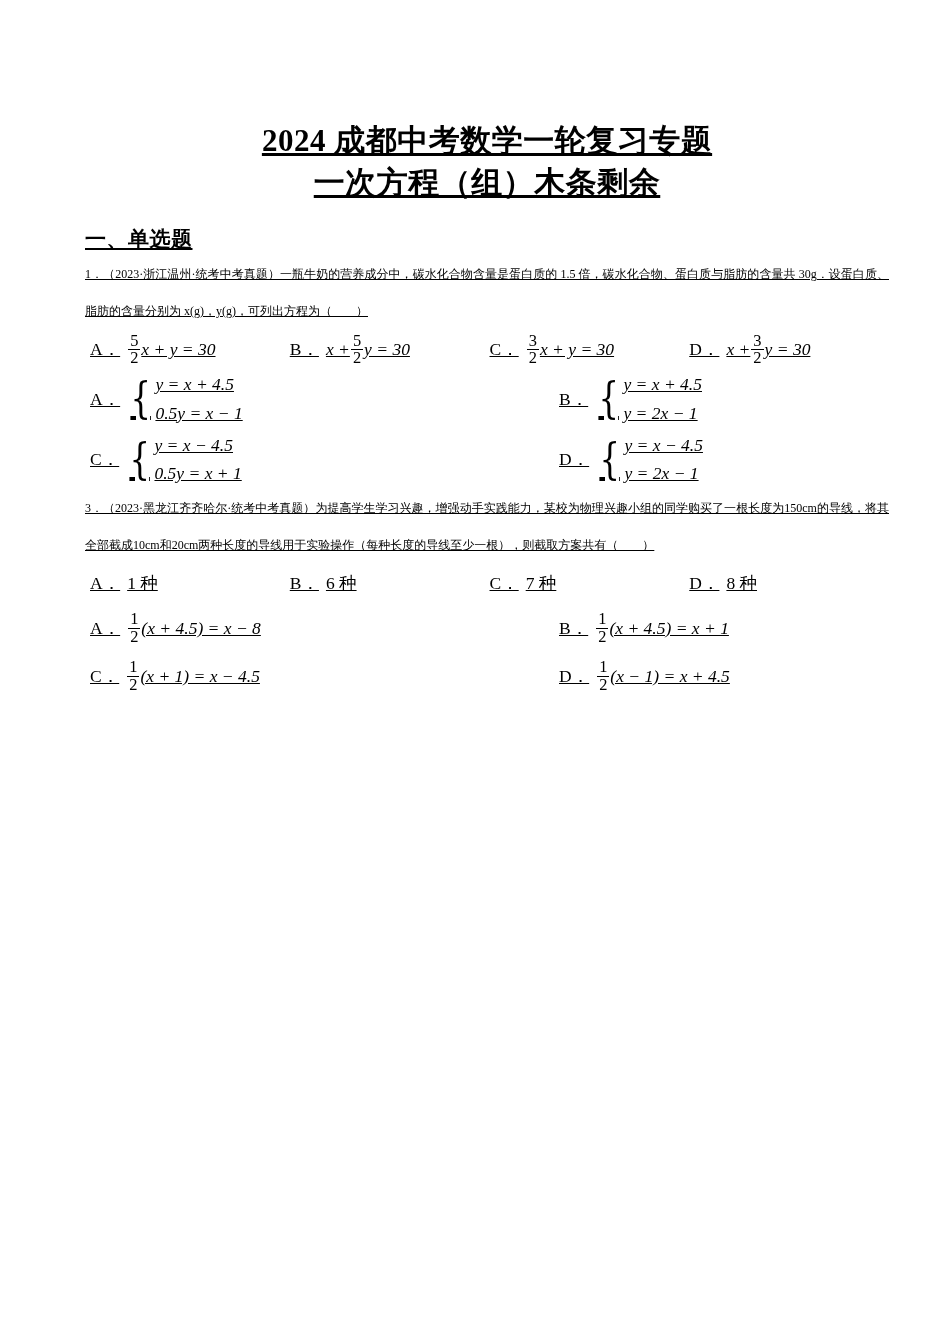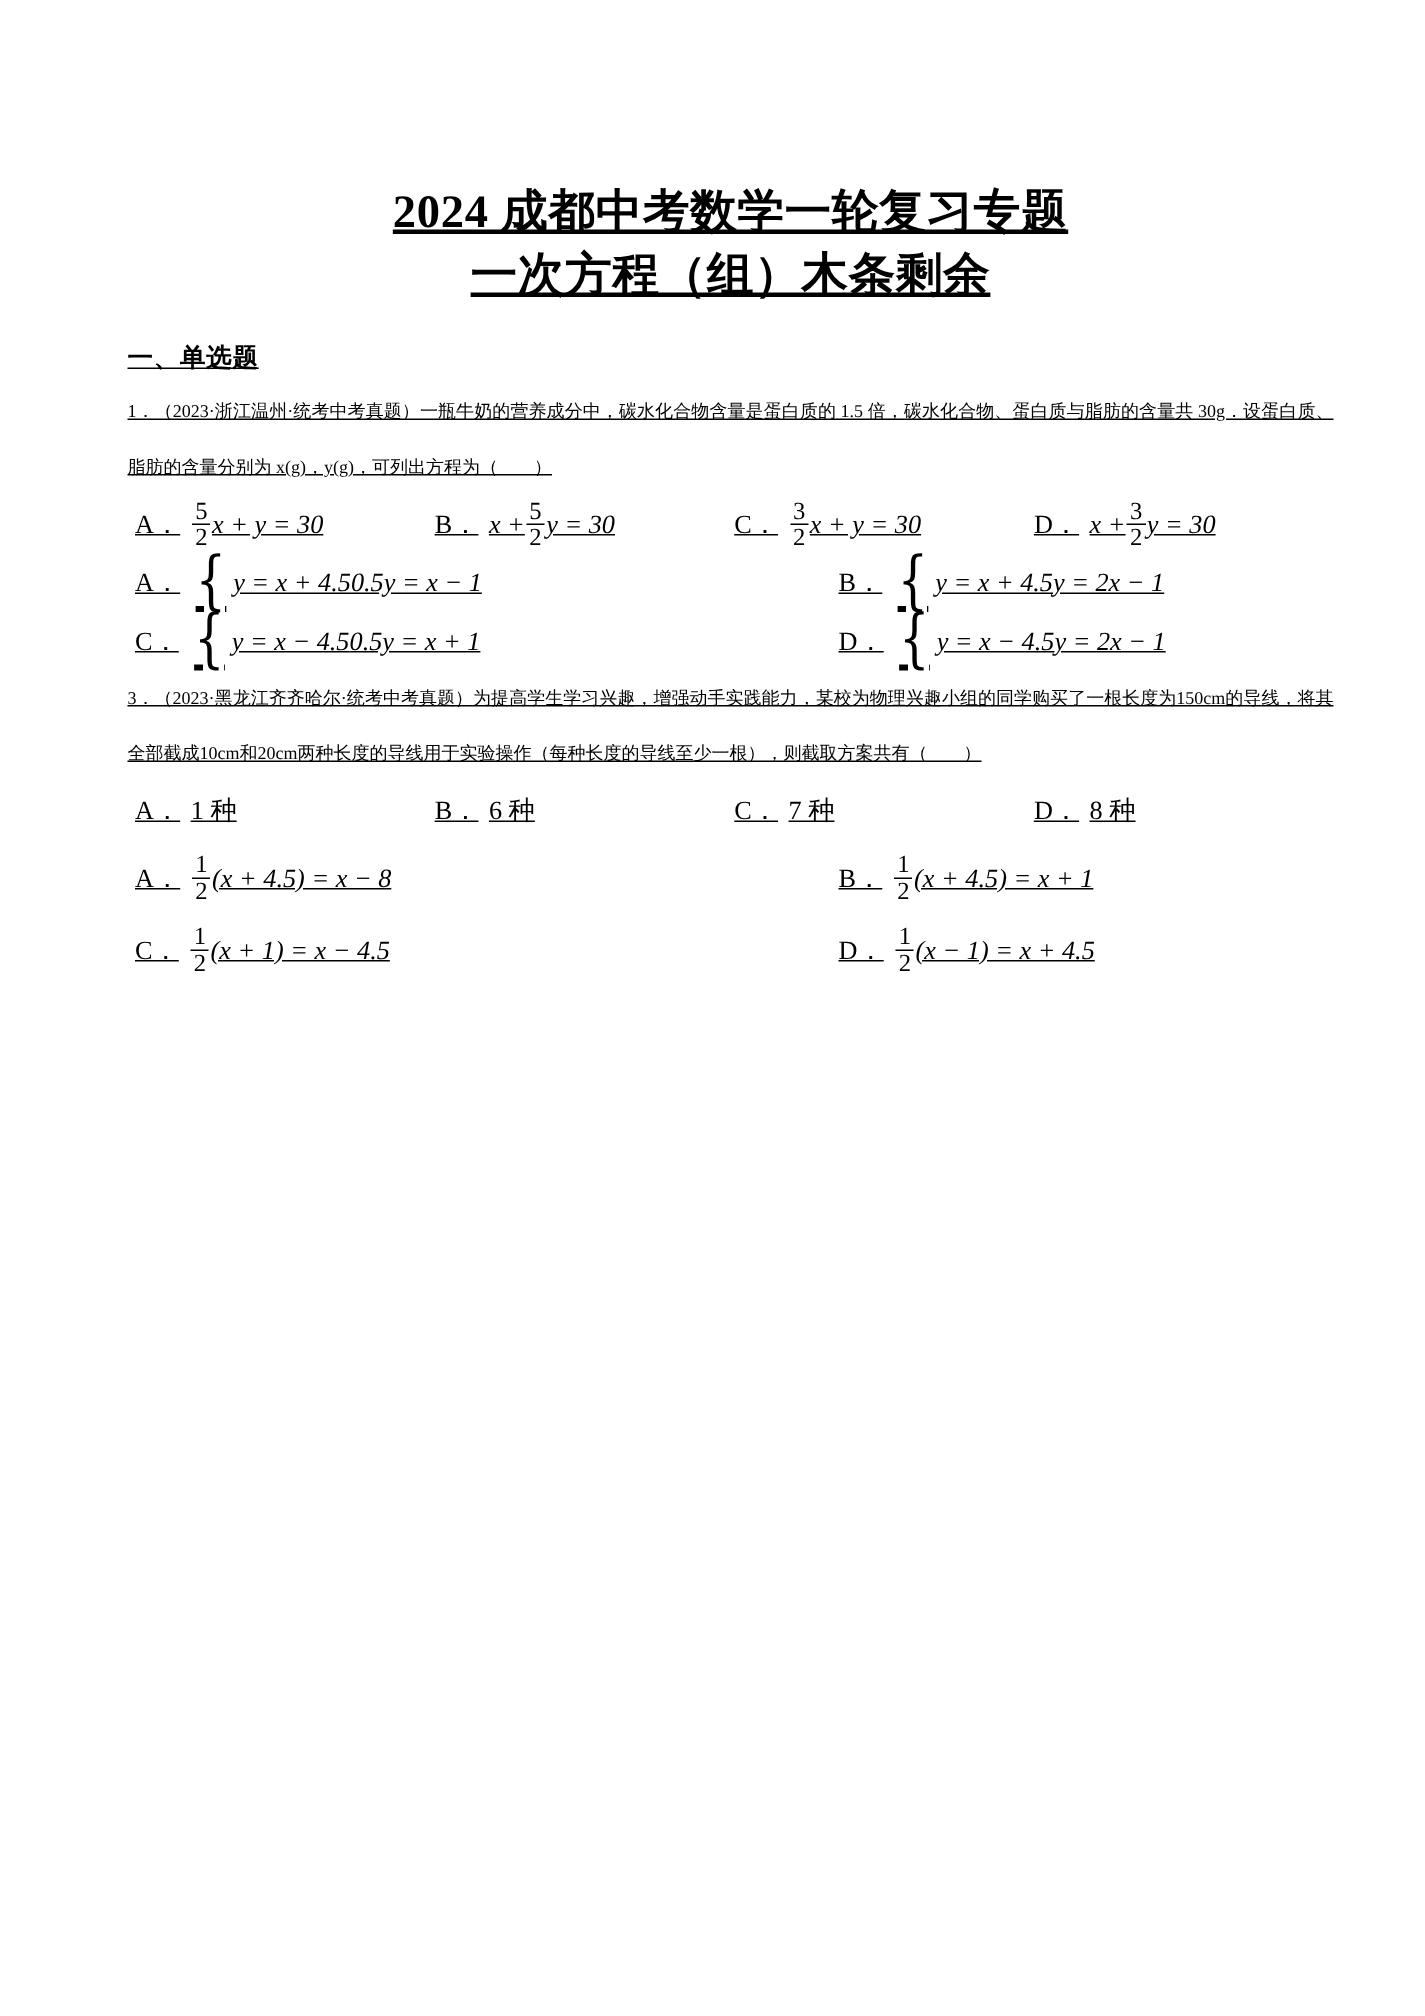--- a/index.html
+++ b/index.html
@@ -34,21 +34,21 @@
   .title-line { display: block; white-space: nowrap; }
 
   .content {
     margin-left: 73px;
     margin-right: 73px;
     width: 804px;
     margin-top: 22px;
   }
   .section-head {
     font-weight: bold;
-    font-size: 17px;
+    font-size: 21px;
     line-height: 26px;
     margin-bottom: 4px;
     letter-spacing: 0.5px;
   }
   .qblock { margin-bottom: 0px; }
   .qtext {
     font-size: 12px;
     line-height: 37px;
     text-align: justify;
     text-justify: inter-ideograph;
@@ -98,21 +98,21 @@
     vertical-align: middle;
   }
   .sys .brace {
     font-size: 2.45em;
     line-height: 0.82;
     font-weight: 300;
     transform: scaleX(0.75);
     margin-right: 1px;
     font-family: "DejaVu Serif", serif;
   }
-  .sys .rows { display: inline-flex; flex-direction: row; }
+  .sys .rows { display: inline-flex; flex-direction: column; }
   .sys .rows > div { line-height: 1.62; white-space: nowrap; }
 
   .opt2-pad-a { padding-left: 5px; }
   .opt2-pad-b { padding-left: 72px; }
   .sysrow { padding-top: 2px; padding-bottom: 2px; }
   .opt2-q4-left { padding-left: 5px; }
   .opt2-q4-right { padding-left: 72px; }
   .q4opts { line-height: 48px; margin-top: 2px; }
 </style>
 </head>

